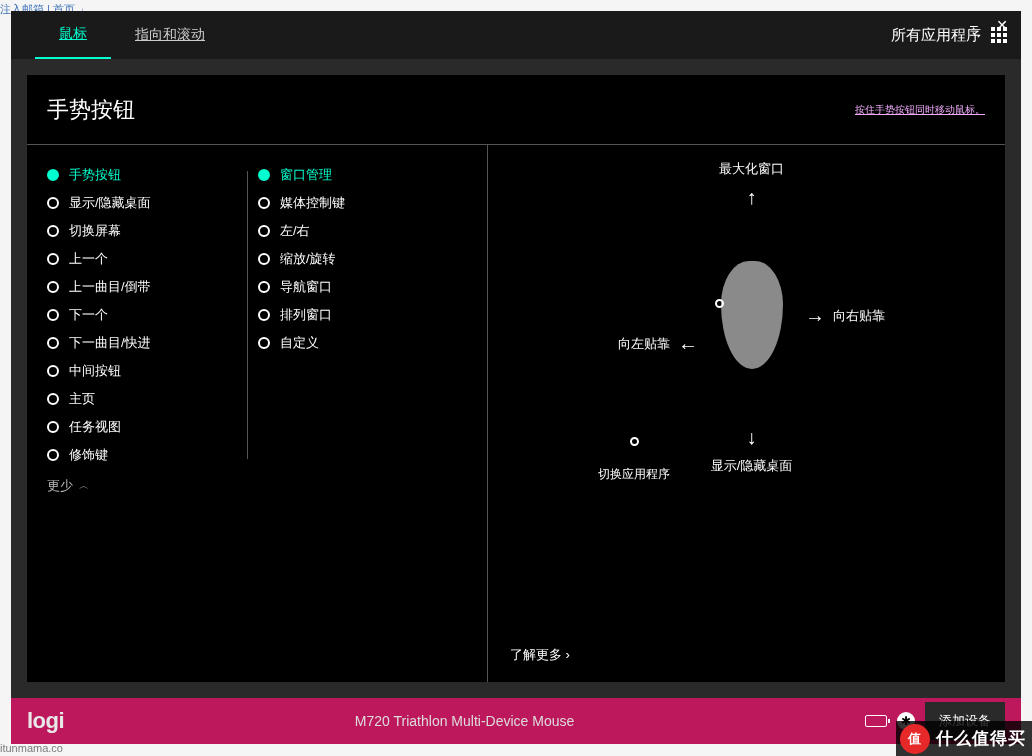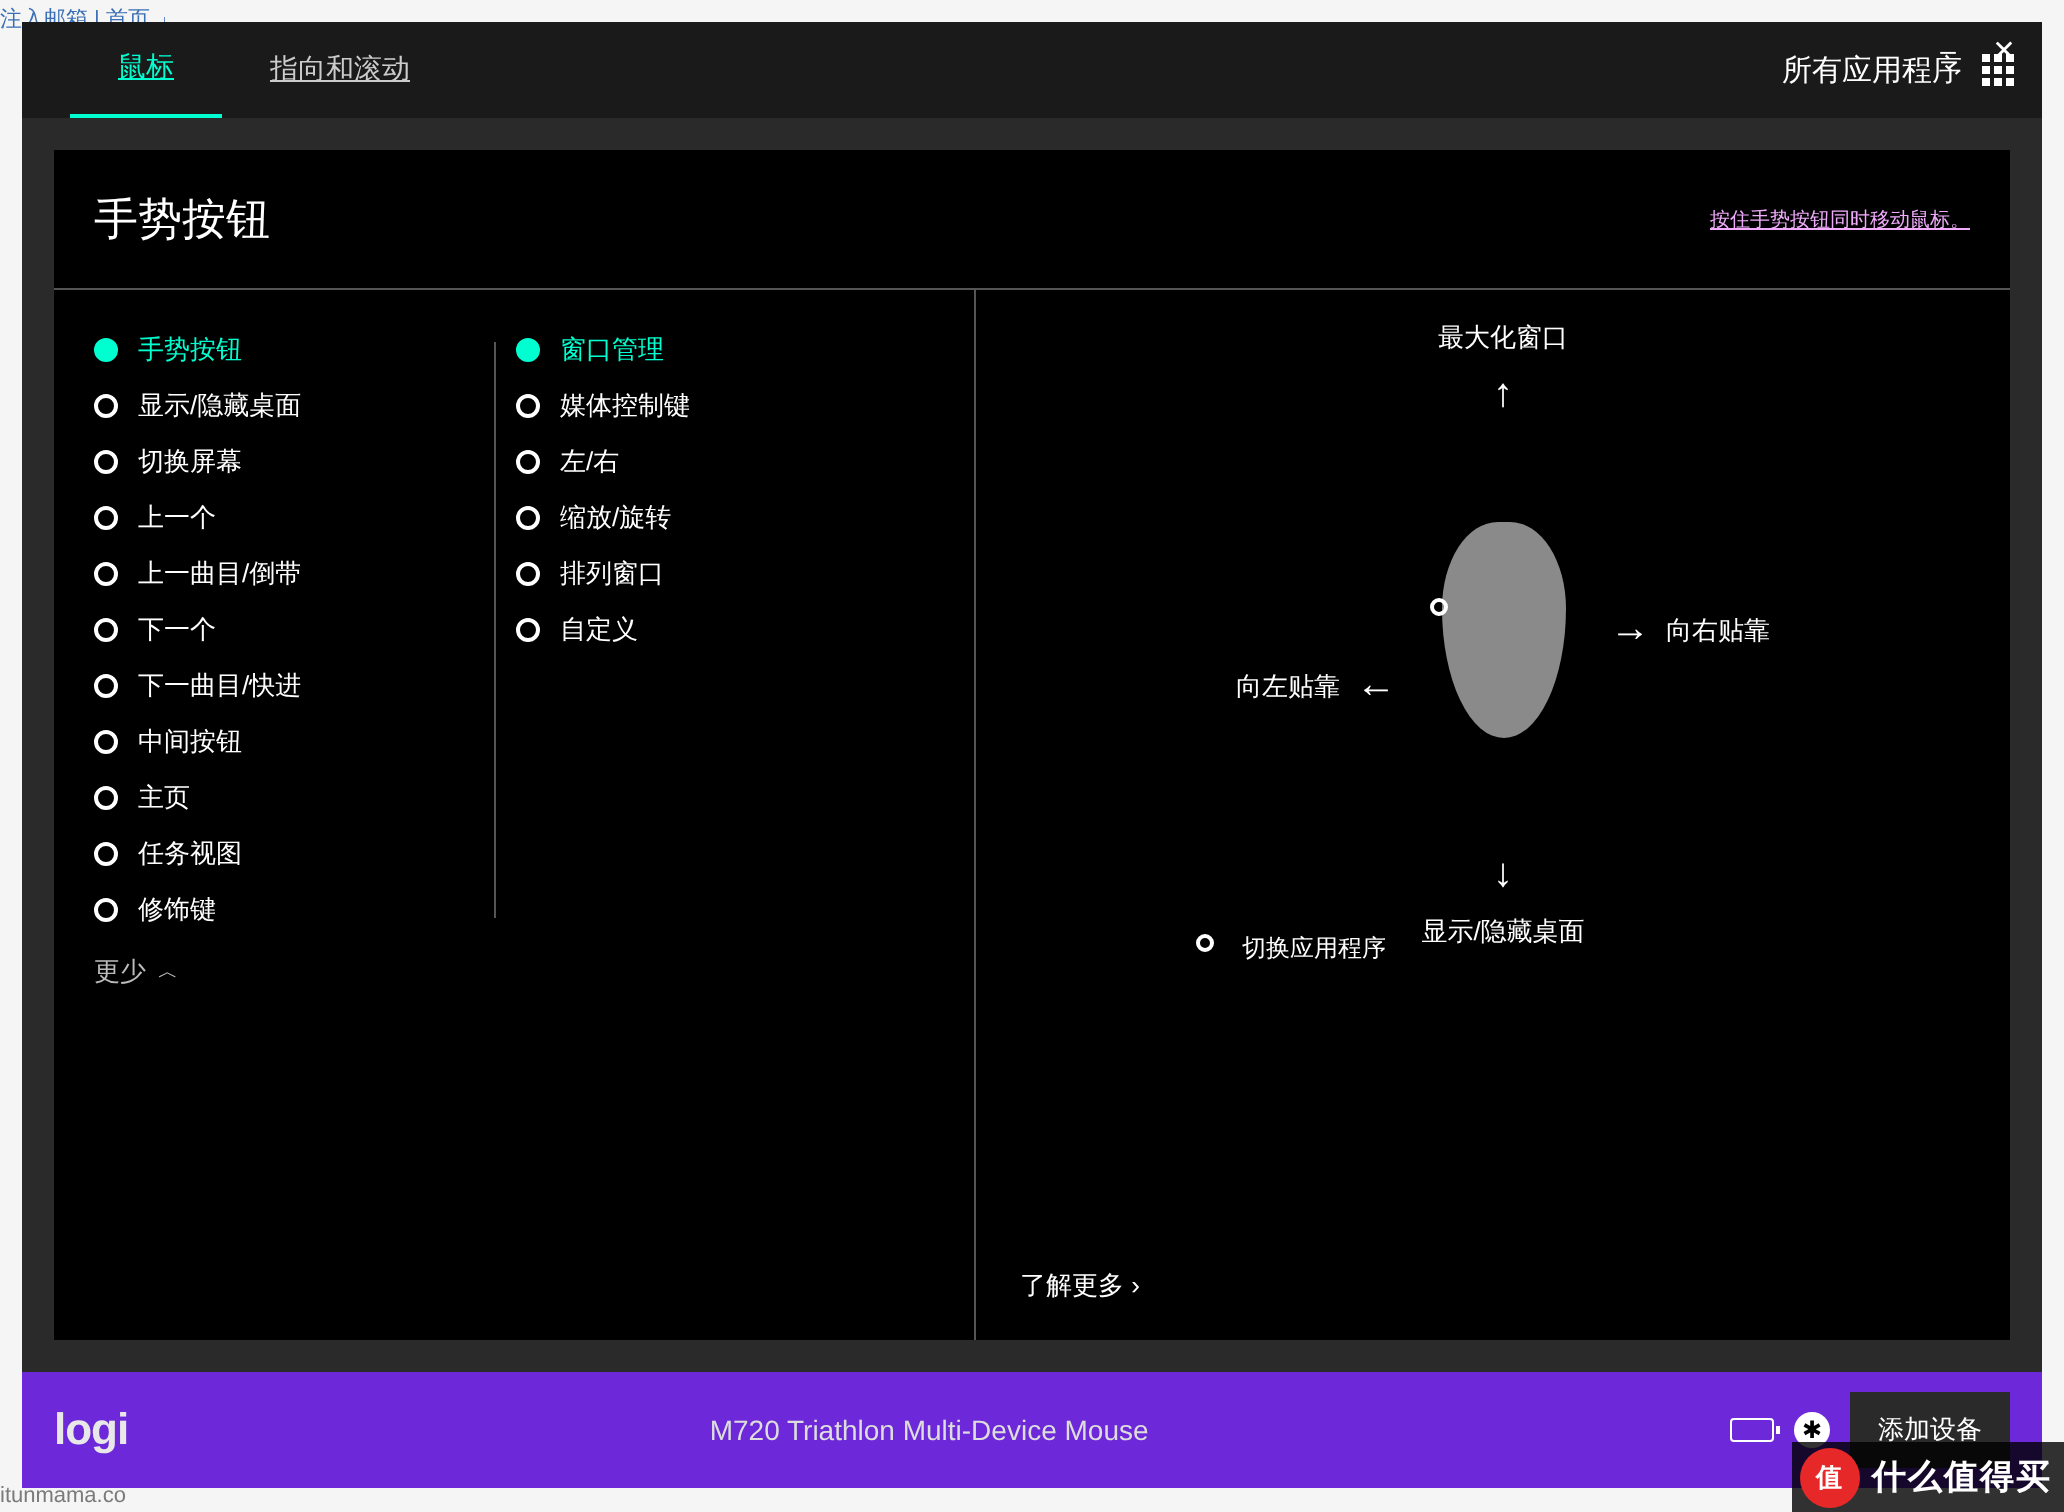--- a/index.html
+++ b/index.html
@@ -71,29 +71,29 @@
   width: 62px; height: 108px; background: #8a8a8a;
   border-radius: 45% 45% 50% 50% / 40% 40% 60% 60%;
 }
 .mouse-btn-dot { position: absolute; width: 9px; height: 9px; border: 2px solid #fff; border-radius: 50%; background: transparent; }
 .dir { position: absolute; display: flex; flex-direction: column; align-items: center; gap: 8px; font-size: 13px; white-space: nowrap; }
 .dir.up { left: 50%; top: -15px; transform: translateX(-50%); }
 .dir.down { left: 50%; bottom: -20px; transform: translateX(-50%); }
 .dir.left { left: 100px; top: 50%; transform: translateY(-50%); flex-direction: row; margin-top: 28px; }
 .dir.right { right: 100px; top: 50%; transform: translateY(-50%); flex-direction: row; }
 .arrow { font-size: 20px; }
-.extra-dot { position: absolute; left: 80px; bottom: -28px; display: flex; flex-direction: row; align-items: center; font-size: 12px; gap: 14px; }
+.extra-dot { position: absolute; left: 80px; bottom: -28px; display: flex; flex-direction: column; align-items: center; font-size: 12px; gap: 14px; }
 .extra-dot .dot { width: 9px; height: 9px; border: 2px solid #fff; border-radius: 50%; margin-bottom: 6px; }
 .learn-more { position: absolute; left: 22px; bottom: 18px; font-size: 13px; color: #fff; cursor: pointer; }
 .learn-more::after { content: " ›"; }
 
 .below-panel { display: flex; gap: 10px; padding: 10px 0 0 2px; align-items: center; }
 .btn { background: #3a3a3a; border: 1px solid #555; color: #fff; font-size: 13px; padding: 8px 14px; cursor: pointer; }
 
-.footer { height: 58px; background: #6d28d9; display: flex; align-items: center; justify-content: space-between; padding: 0 16px; }
+.footer { height: 46px; background: #be185d; display: flex; align-items: center; justify-content: space-between; padding: 0 16px; }
 .logo { font-size: 22px; font-weight: 600; letter-spacing: -0.5px; color: #e8e8e8; font-family: Arial, sans-serif; }
 .device-name { font-size: 14px; color: #ddd; text-align: right; }
 .footer-right { display: flex; align-items: center; gap: 10px; }
 .batt { width: 22px; height: 12px; border: 1.5px solid #fff; border-radius: 2px; position: relative; }
 .batt::after { content:""; position:absolute; right:-4px; top:3px; width:2px; height:4px; background:#fff; }
 .star { width: 18px; height: 18px; background: #fff; border-radius: 50%; color: #000; font-size: 12px; display:flex; align-items:center; justify-content:center; }
 .add-device { background: #2a2a2a; padding: 10px 14px; font-size: 13px; cursor: pointer; }
 
 .watermark {
   position: absolute; right: 0; bottom: 0;
@@ -212,20 +212,24 @@
                 <li>
                     <span class="radio"></span>
                     <span>左/右</span>
                   </li>
                 <li>
                     <span class="radio"></span>
                     <span>缩放/旋转</span>
                   </li>
                 <li>
                     <span class="radio"></span>
+                    <span>导航窗口</span>
+                  </li>
+                <li>
+                    <span class="radio"></span>
                     <span>排列窗口</span>
                   </li>
                 <li>
                     <span class="radio"></span>
                     <span>自定义</span>
                   </li>
               </ul>
             </div>
           </div>
           <div class="less-row">

